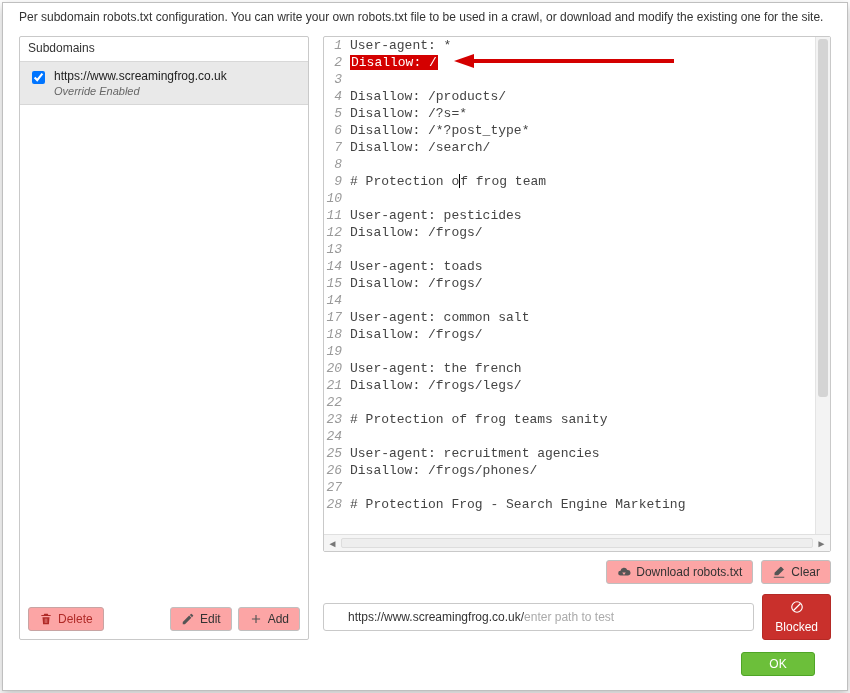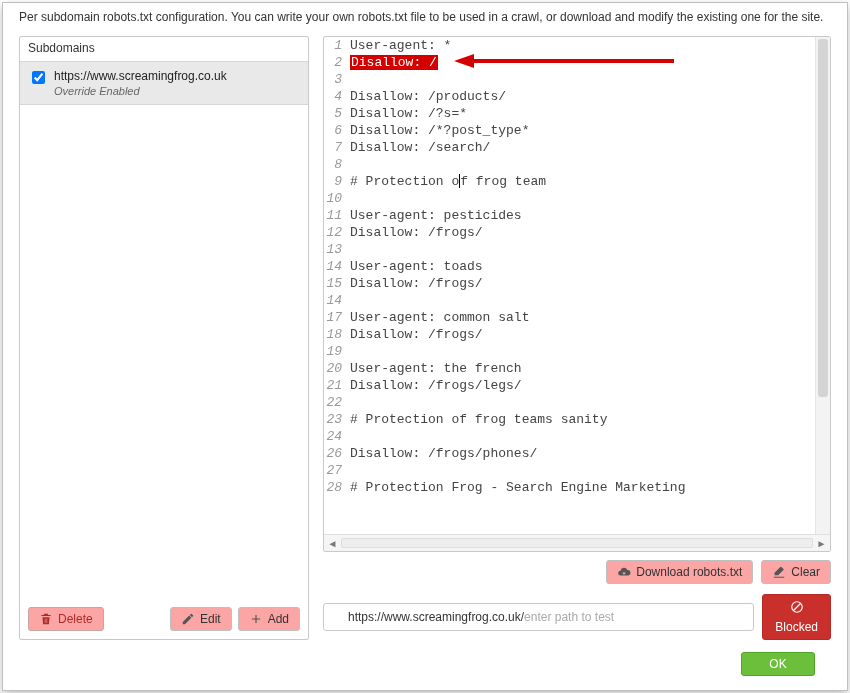--- a/index.html
+++ b/index.html
@@ -260,20 +260,21 @@
               <div class="code-line"><div class="gutter">15</div><div class="code">Disallow: /frogs/</div></div>
               <div class="code-line"><div class="gutter">14</div><div class="code"></div></div>
               <div class="code-line"><div class="gutter">17</div><div class="code">User-agent: common salt</div></div>
               <div class="code-line"><div class="gutter">18</div><div class="code">Disallow: /frogs/</div></div>
               <div class="code-line"><div class="gutter">19</div><div class="code"></div></div>
               <div class="code-line"><div class="gutter">20</div><div class="code">User-agent: the french</div></div>
               <div class="code-line"><div class="gutter">21</div><div class="code">Disallow: /frogs/legs/</div></div>
               <div class="code-line"><div class="gutter">22</div><div class="code"></div></div>
               <div class="code-line"><div class="gutter">23</div><div class="code"># Protection of frog teams sanity</div></div>
               <div class="code-line"><div class="gutter">24</div><div class="code"></div></div>
+              <div class="code-line"><div class="gutter">25</div><div class="code">User-agent: recruitment agencies</div></div>
               <div class="code-line"><div class="gutter">26</div><div class="code">Disallow: /frogs/phones/</div></div>
               <div class="code-line"><div class="gutter">27</div><div class="code"></div></div>
               <div class="code-line"><div class="gutter">28</div><div class="code"># Protection Frog - Search Engine Marketing</div></div>
             </div>
 
           <svg class="arrow-annot" viewBox="0 0 230 22">
             <line x1="16" y1="11" x2="220" y2="11" stroke="#d40000" stroke-width="4"></line>
             <polygon points="0,11 20,4 20,18" fill="#d40000"></polygon>
           </svg>
 

